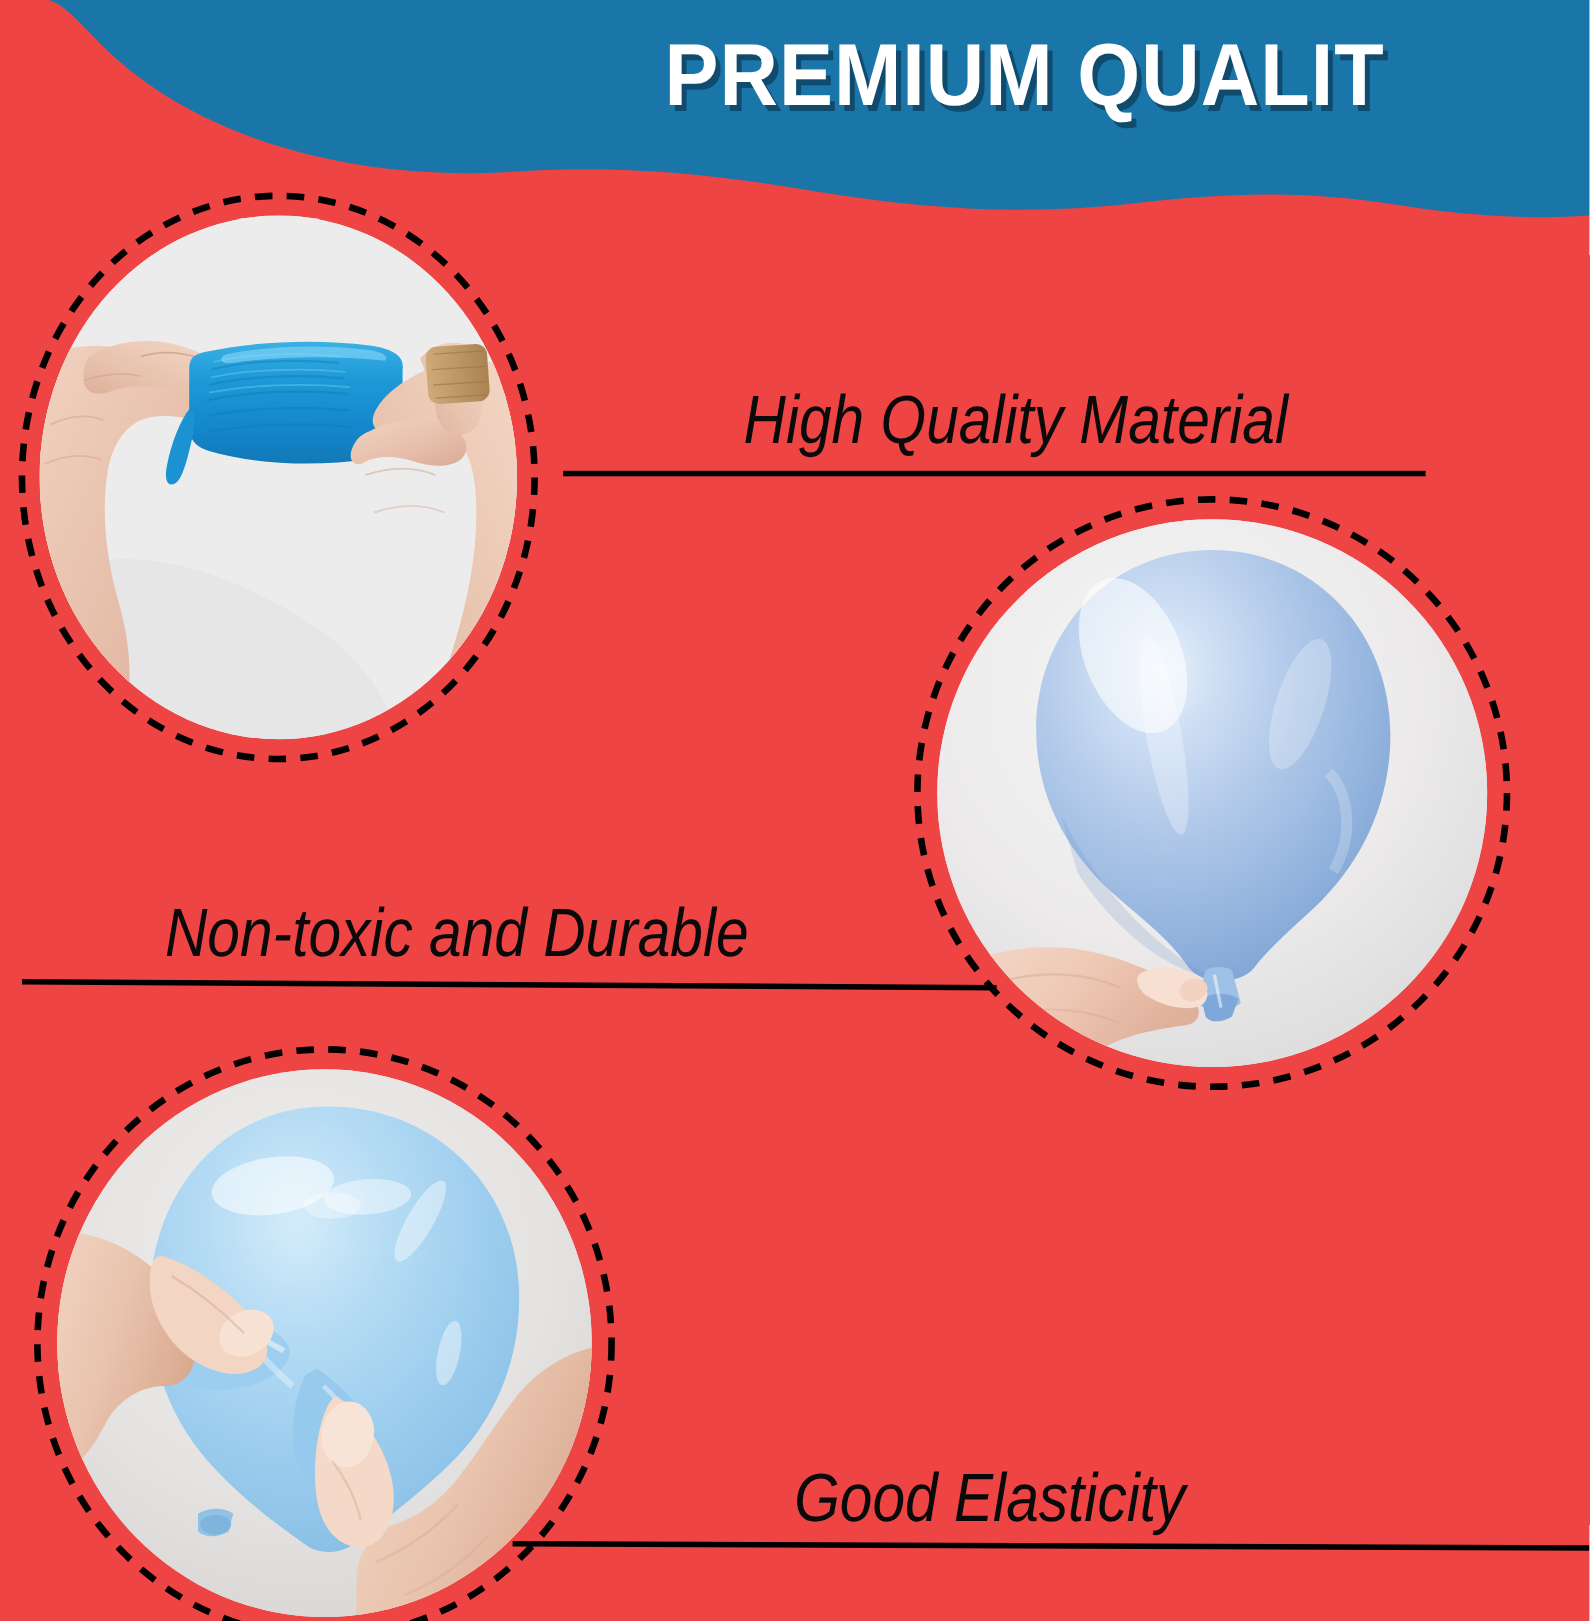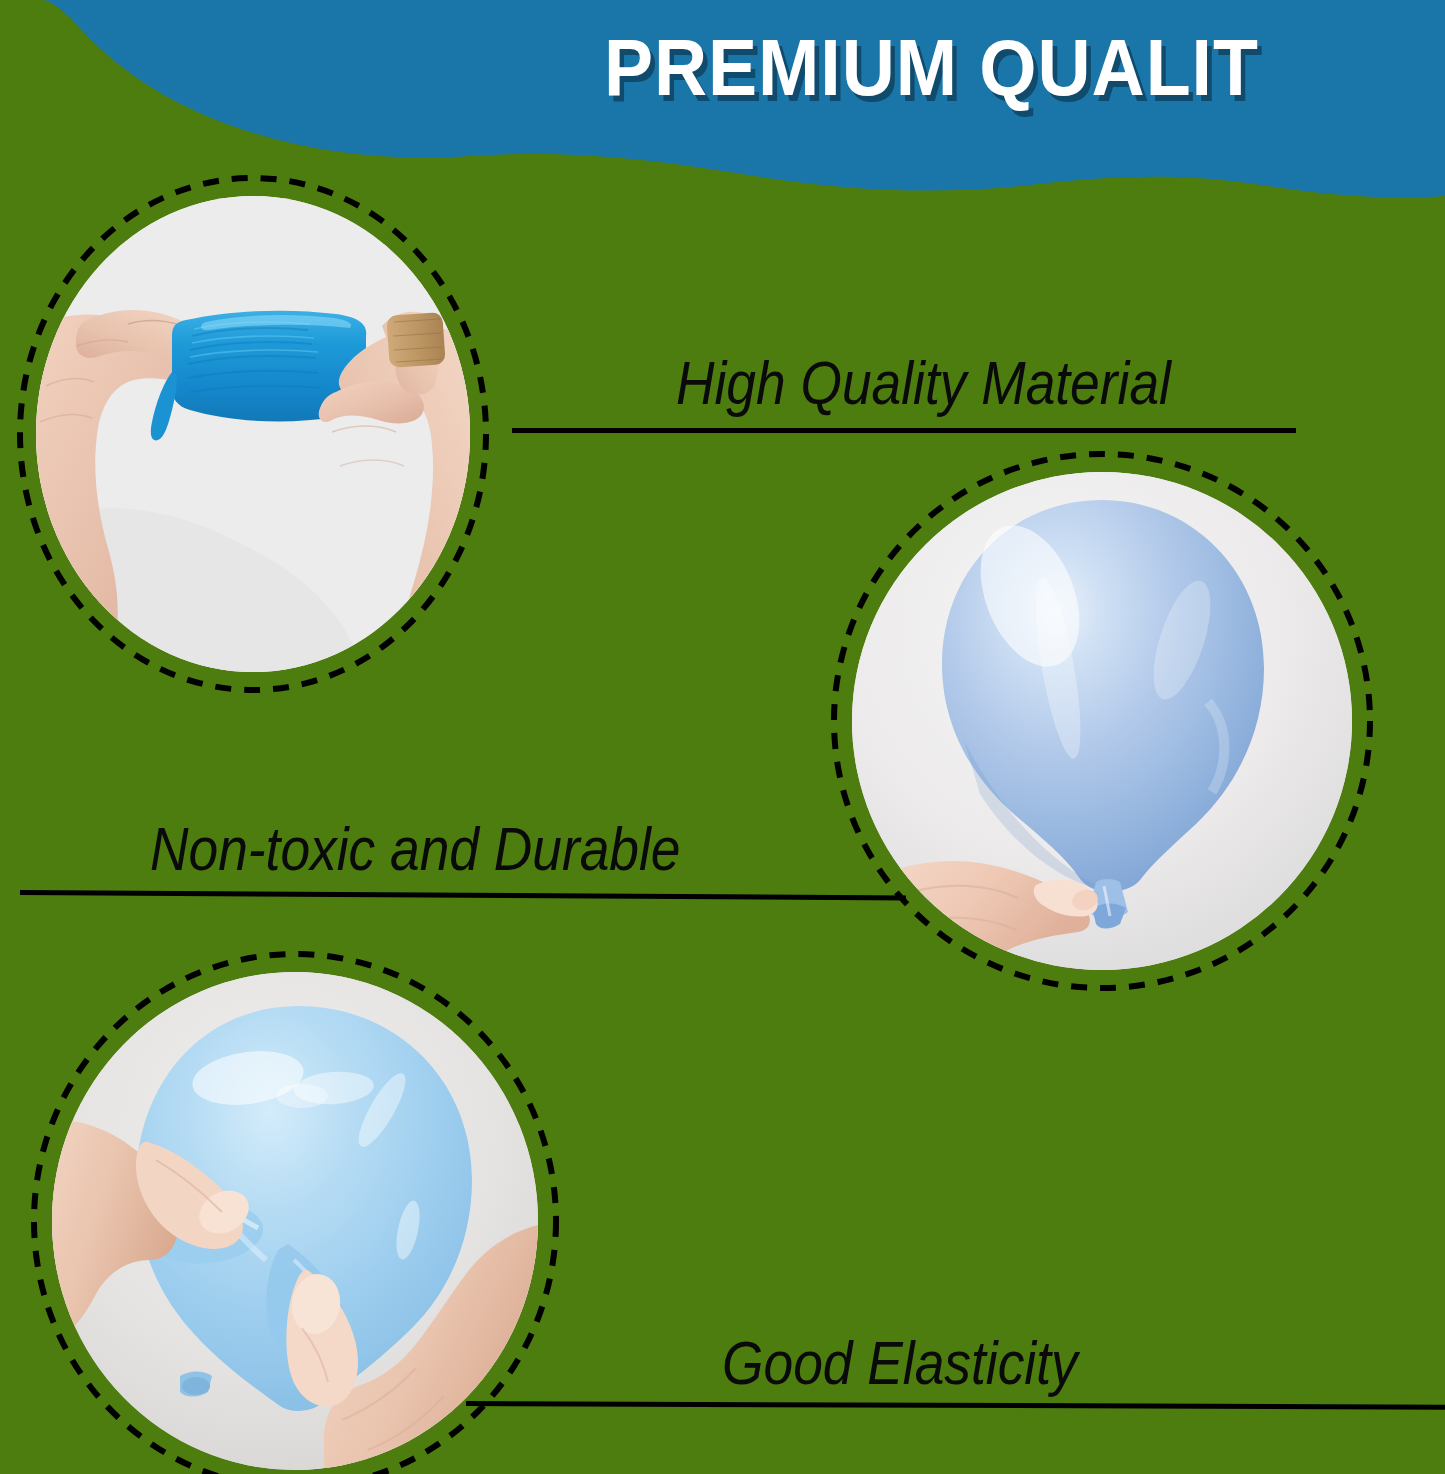--- a/index.html
+++ b/index.html
@@ -4,21 +4,21 @@
 <style>
   html,body{margin:0;padding:0;background:#fff;}
   body{
     font-family:"Liberation Sans","DejaVu Sans",sans-serif;
     -webkit-font-smoothing:antialiased;
   }
   #stage{
     position:relative;
     width:1445px;
     height:1474px;
-    background:#4d7c0f;
+    background:#ef4444;
     overflow:hidden;
   }
 
   
   #banner-wave{
     position:absolute;
     left:0; top:0;
     width:1445px; height:230px;
     pointer-events:none;
   }

